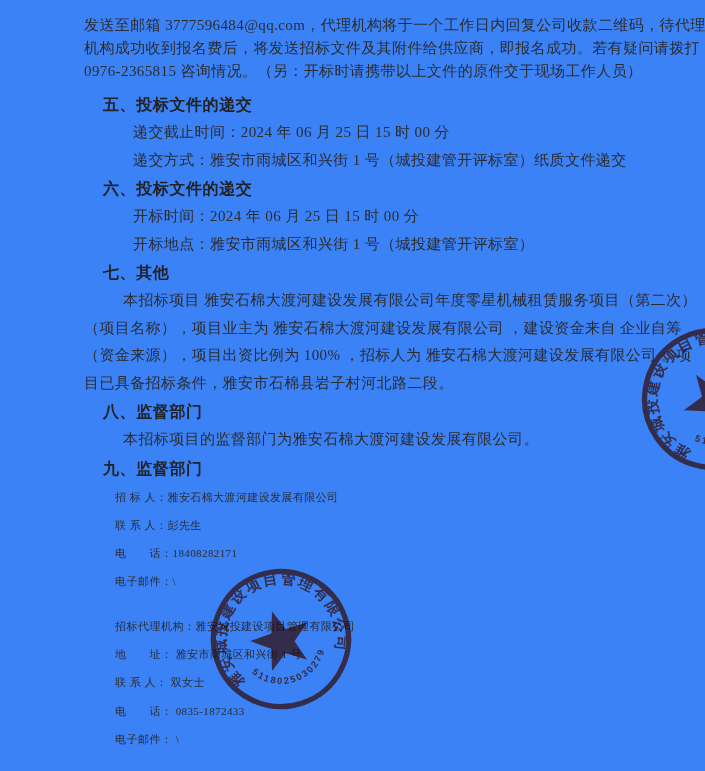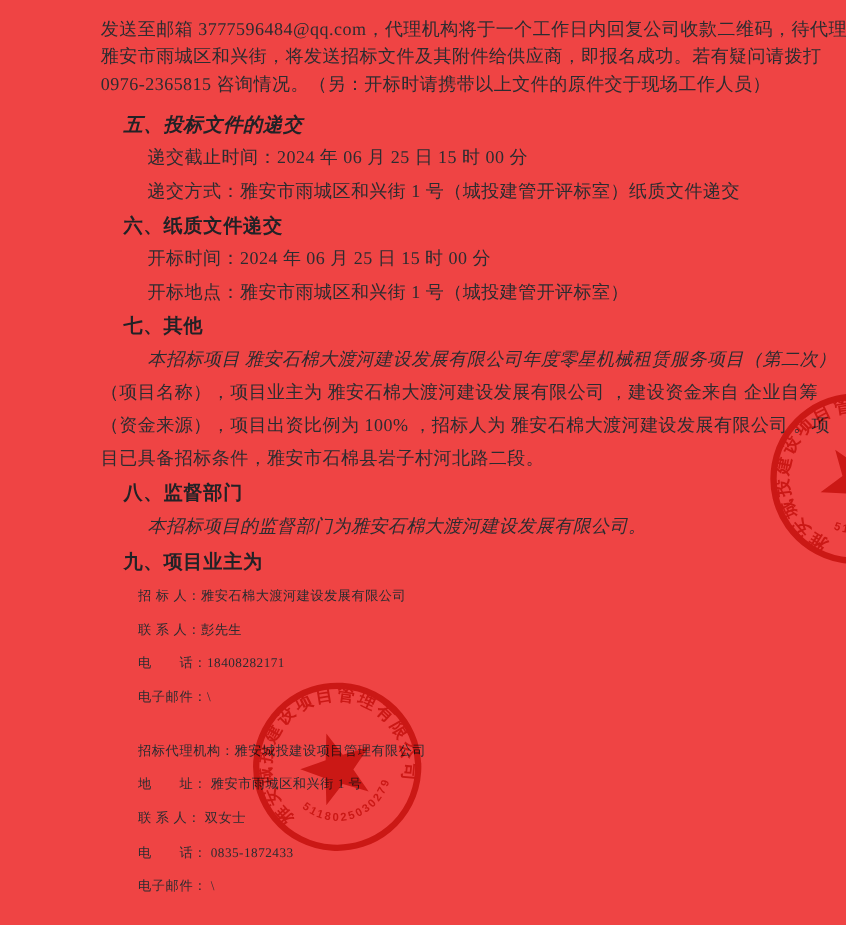--- a/index.html
+++ b/index.html
@@ -1,68 +1,68 @@
 <!DOCTYPE html>
 <html><head>
 <meta charset="utf-8">
 <style>
   html,body { margin:0; padding:0; background:#e8e8e8; }
   .page {
     position:relative; width:705px; height:771px; margin:0 auto;
-    background:#ef4444; overflow:hidden;
+    background:#3b82f6; overflow:hidden;
     font-family:"Liberation Serif", serif;
     color:#2c2c30;
   }
   .content { position:absolute; left:0; top:0; right:0; padding:14px 78px 0 84px; }
   .p-line { font-size:15px; line-height:23px; white-space:nowrap; letter-spacing:0.4px; }
   .heading {
     font-family:"Liberation Sans", sans-serif;
     font-weight:700; font-size:16px; line-height:29px;
     margin-left:19px; white-space:nowrap; letter-spacing:0.6px; color:#222226;
   }
-  .h-gap { margin-top:7px;font-style:italic; }
-  .s-line { font-size:15px; line-height:27.5px; margin-left:39px; white-space:nowrap; letter-spacing:0.4px; }
-  .para-first { text-indent:39px;font-style:italic; }
+  .h-gap { margin-top:7px; }
+  .s-line { font-size:15px; line-height:27.5px; margin-left:49px; white-space:nowrap; letter-spacing:0.4px; }
+  .para-first { text-indent:39px; }
   .para-line { font-size:15px; line-height:27.5px; white-space:nowrap; letter-spacing:0.4px; }
   .contact-row { font-size:11px; line-height:28.3px; margin-left:31px; white-space:nowrap; letter-spacing:0.4px; }
   .contact-row .label { letter-spacing:0.5px; }
   .block-gap { margin-top:16px; }
   .stamp { position:absolute; mix-blend-mode:multiply; opacity:0.88; pointer-events:none; }
   .stamp-main { left:206px; top:564px; width:150px; height:150px; transform:rotate(-18deg); }
   .stamp-right { left:637px; top:323px; width:152px; height:152px; transform:rotate(-35deg); }
   .seal-text { font-family:"Liberation Sans", sans-serif; font-weight:700; }
 </style>
 </head>
 <body>
 
 <div class="page">
   <div class="content">
 
     <div class="p-line">发送至邮箱 3777596484@qq.com，代理机构将于一个工作日内回复公司收款二维码，待代理</div>
-    <div class="p-line">雅安市雨城区和兴街，将发送招标文件及其附件给供应商，即报名成功。若有疑问请拨打</div>
+    <div class="p-line">机构成功收到报名费后，将发送招标文件及其附件给供应商，即报名成功。若有疑问请拨打</div>
     <div class="p-line">0976-2365815 咨询情况。（另：开标时请携带以上文件的原件交于现场工作人员）</div>
 
     <div class="heading h-gap">五、投标文件的递交</div>
     <div class="s-line">递交截止时间：2024 年 06 月 25 日  15 时 00 分</div>
     <div class="s-line">递交方式：雅安市雨城区和兴街 1 号（城投建管开评标室）纸质文件递交</div>
 
-    <div class="heading">六、纸质文件递交</div>
+    <div class="heading">六、投标文件的递交</div>
     <div class="s-line">开标时间：2024 年 06 月 25 日  15 时 00 分</div>
     <div class="s-line">开标地点：雅安市雨城区和兴街 1 号（城投建管开评标室）</div>
 
     <div class="heading">七、其他</div>
     <div class="para-line para-first">本招标项目 雅安石棉大渡河建设发展有限公司年度零星机械租赁服务项目（第二次）</div>
     <div class="para-line">（项目名称），项目业主为 雅安石棉大渡河建设发展有限公司 ，建设资金来自 企业自筹</div>
     <div class="para-line">（资金来源），项目出资比例为 100%    ，招标人为 雅安石棉大渡河建设发展有限公司 。项</div>
     <div class="para-line">目已具备招标条件，雅安市石棉县岩子村河北路二段。</div>
 
     <div class="heading">八、监督部门</div>
     <div class="para-line para-first">本招标项目的监督部门为雅安石棉大渡河建设发展有限公司。</div>
 
-    <div class="heading">九、项目业主为</div>
+    <div class="heading">九、监督部门</div>
 
     <div class="contact-row"><span class="label">招 标 人：</span><span>雅安石棉大渡河建设发展有限公司</span></div>
     <div class="contact-row"><span class="label">联 系 人：</span><span>彭先生</span></div>
     <div class="contact-row"><span class="label">电　　话：</span><span>18408282171</span></div>
     <div class="contact-row"><span class="label">电子邮件：</span><span>\</span></div>
 
     <div class="contact-row block-gap"><span class="label">招标代理机构：</span><span>雅安城投建设项目管理有限公司</span></div>
     <div class="contact-row"><span class="label">地　　址：</span><span> 雅安市雨城区和兴街 1 号</span></div>
     <div class="contact-row"><span class="label">联 系 人：</span><span> 双女士</span></div>
     <div class="contact-row"><span class="label">电　　话：</span><span> 0835-1872433</span></div>

